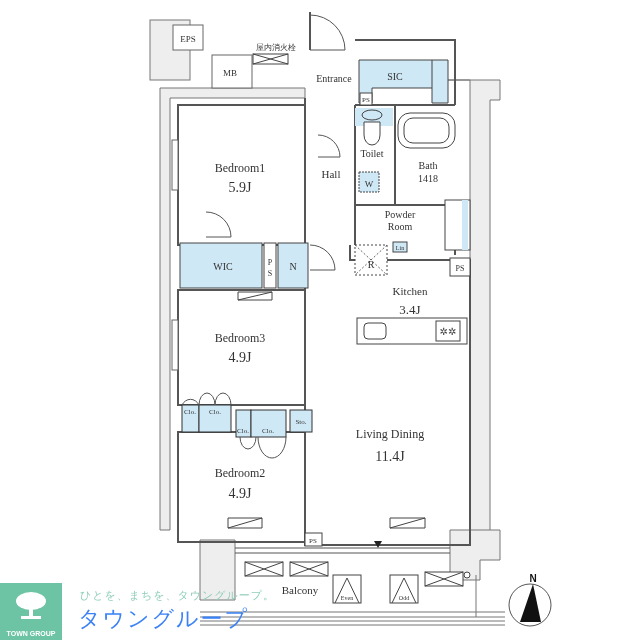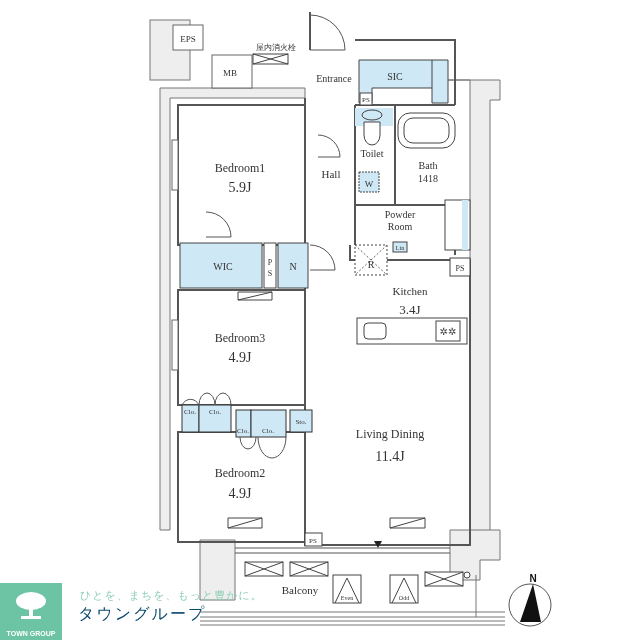--- a/index.html
+++ b/index.html
@@ -3,21 +3,21 @@
 <meta charset="utf-8">
 <style>
   html,body{margin:0;padding:0;background:#fff;}
   body{width:640px;height:640px;position:relative;overflow:hidden;font-family:"Liberation Serif","DejaVu Serif",serif;}
   svg{position:absolute;left:0;top:0;}
   .lbl{font-family:"Liberation Serif","DejaVu Serif",serif;fill:#333;}
   .logo-box{position:absolute;left:0;top:583px;width:62px;height:57px;background:#6cc4a4;}
   .logo-name{position:absolute;left:0;bottom:3px;width:62px;text-align:center;color:#fff;font-family:"Liberation Sans","DejaVu Sans",sans-serif;font-size:7px;font-weight:bold;}
   .logo-tree{position:absolute;left:15px;top:8px;width:32px;height:30px;}
   .slogan{position:absolute;left:80px;top:588px;font-family:"DejaVu Sans",sans-serif;font-size:11px;color:#8fcfb6;letter-spacing:1px;}
-  .brand{position:absolute;left:78px;top:604px;font-family:"DejaVu Sans",sans-serif;font-size:16px;color:#0c4a6e;letter-spacing:2px;}
+  .brand{position:absolute;left:78px;top:604px;font-family:"DejaVu Sans",sans-serif;font-size:22px;color:#3b82f6;letter-spacing:2px;}
 </style>
 </head>
 <body>
 
 <svg width="640" height="640" viewBox="0 0 640 640">
 
   <g fill="#eee" stroke="#777" stroke-width="1">
     <rect x="150" y="20" width="40" height="60"></rect>
     <path d="M160 88 L160 530 L170 530 L170 98 L305 98 L305 88 Z"></path>
     <path d="M440 80 L500 80 L500 100 L490 100 L490 540 L470 540 L470 80 Z"></path>
@@ -197,14 +197,14 @@
 </svg>
 
 <div class="logo-box">
   <svg class="logo-tree" viewBox="0 0 32 30">
     <ellipse cx="16" cy="10" rx="15" ry="9" fill="#fff"></ellipse>
     <rect x="14" y="14" width="4" height="12" fill="#fff"></rect>
     <rect x="6" y="25" width="20" height="3" fill="#fff"></rect>
   </svg>
   <div class="logo-name">TOWN GROUP</div>
 </div>
-<div class="slogan">ひとを、まちを、もっと豊かに。</div>
+<div class="slogan">ひとを、まちを、タウングループ。</div>
 <div class="brand">タウングループ</div>
 
 </body></html>

